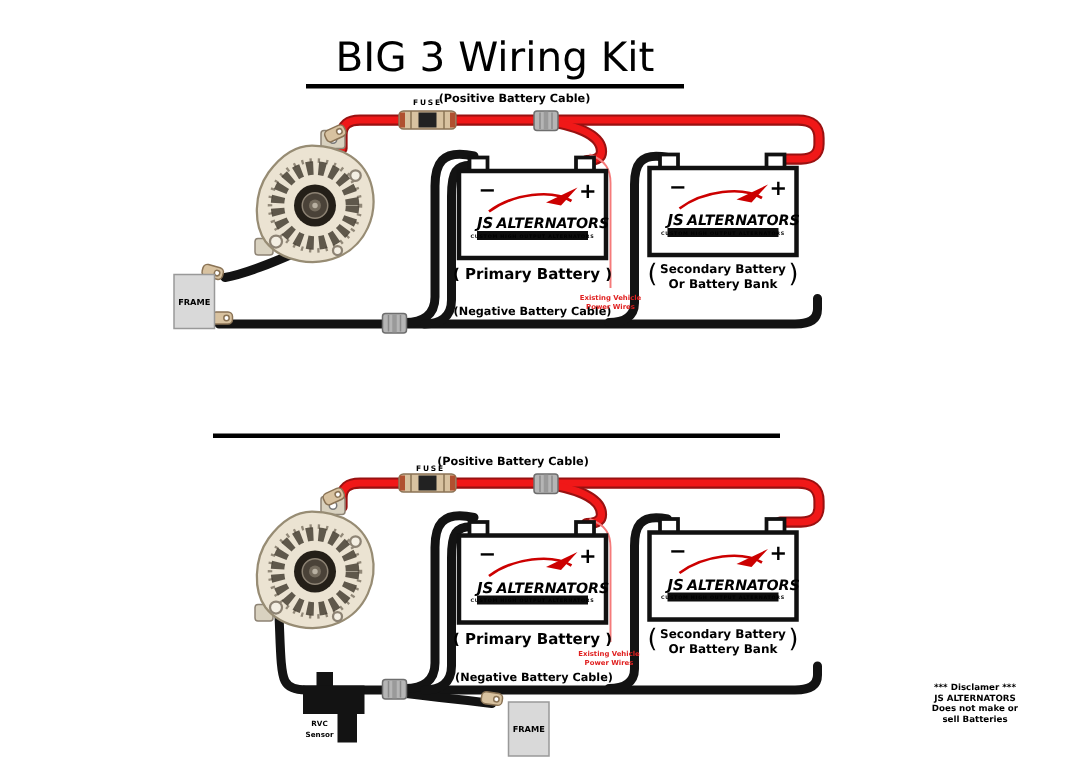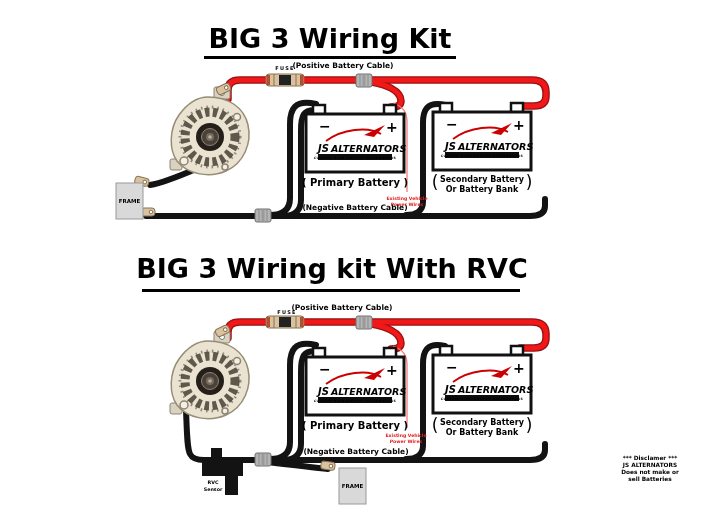--- a/index.html
+++ b/index.html
@@ -1,18 +1,18 @@
 <!DOCTYPE html>
 <html><head>
 <meta charset="utf-8">
 <style>
   html,body{margin:0;padding:0;background:#fff;}
   #canvas{position:relative;width:720px;height:510px;background:#fff;overflow:hidden;
           font-family:"DejaVu Sans",sans-serif;}
-  .title{position:absolute;text-align:center;font-weight:bold;color:#000;
+  .title{position:absolute;text-align:center;font-weight:normal;color:#000;
          font-size:27px;letter-spacing:0px;white-space:nowrap;}
   #title1{left:0;top:23px;width:660px;}
   #title2{left:0;top:253px;width:664px;}
   .rule{position:absolute;height:3px;background:#000;}
   #rule1{left:204px;top:56px;width:252px;}
   #rule2{left:142px;top:289px;width:378px;}
   svg{position:absolute;left:0;}
   #svg1{top:0;}
   #svg2{top:248px;}
   svg text{font-family:"DejaVu Sans",sans-serif;font-weight:bold;fill:#000;}
@@ -128,21 +128,20 @@
     <text x="355" y="210" text-anchor="middle" class="cable-label">(Negative Battery Cable)</text>
     <text x="355" y="186" text-anchor="middle" class="batt-label">( Primary Battery )</text>
     <text x="435" y="188" text-anchor="middle" class="paren">(</text>
     <text x="482" y="182" text-anchor="middle" class="batt-label-sm">Secondary Battery</text>
     <text x="482" y="192" text-anchor="middle" class="batt-label-sm">Or Battery Bank</text>
     <text x="529" y="188" text-anchor="middle" class="paren">)</text>
     <text x="407" y="200" text-anchor="middle" class="tiny-red">Existing Vehicle</text>
     <text x="407" y="206" text-anchor="middle" class="tiny-red">Power Wires</text>
   </svg>
 
-  <div id="title2" class="title">BIG 3 Wiring kit With RVC</div>
   <div id="rule2" class="rule"></div>
 
   <svg id="svg2" width="720" height="262" viewBox="0 0 720 262">
 
     <g stroke="#131313" stroke-width="6" fill="none" stroke-linecap="round" stroke-linejoin="round">
       <path d="M186,162 C187,185 187,200 190,206 Q193,212 204,212 L256,212"></path>
       <path d="M270,212 L530,212 Q545,212 545,202 L545,196"></path>
       <path d="M268,214 C292,217 312,219 328,221"></path>
       <path d="M316,97 C294,92 290,103 290,117 L290,194 C290,207 281,211 270,211"></path>
       <path d="M321,104 C302,100 301,110 301,124 L301,196 C301,208 293,212 283,212"></path>

